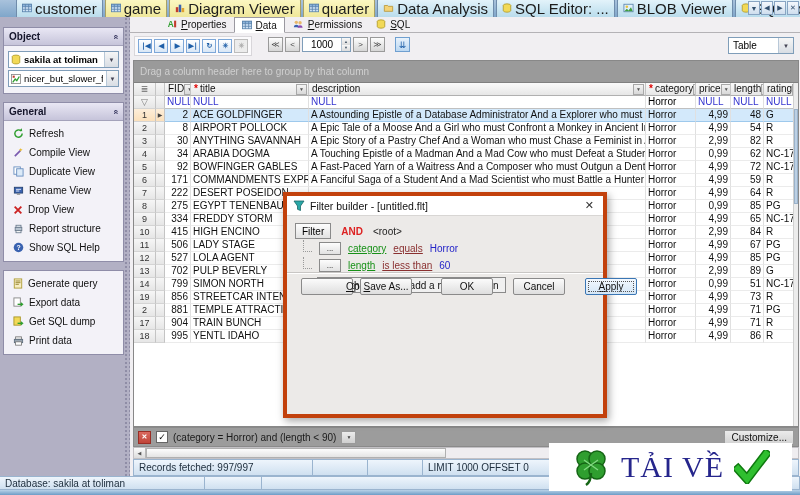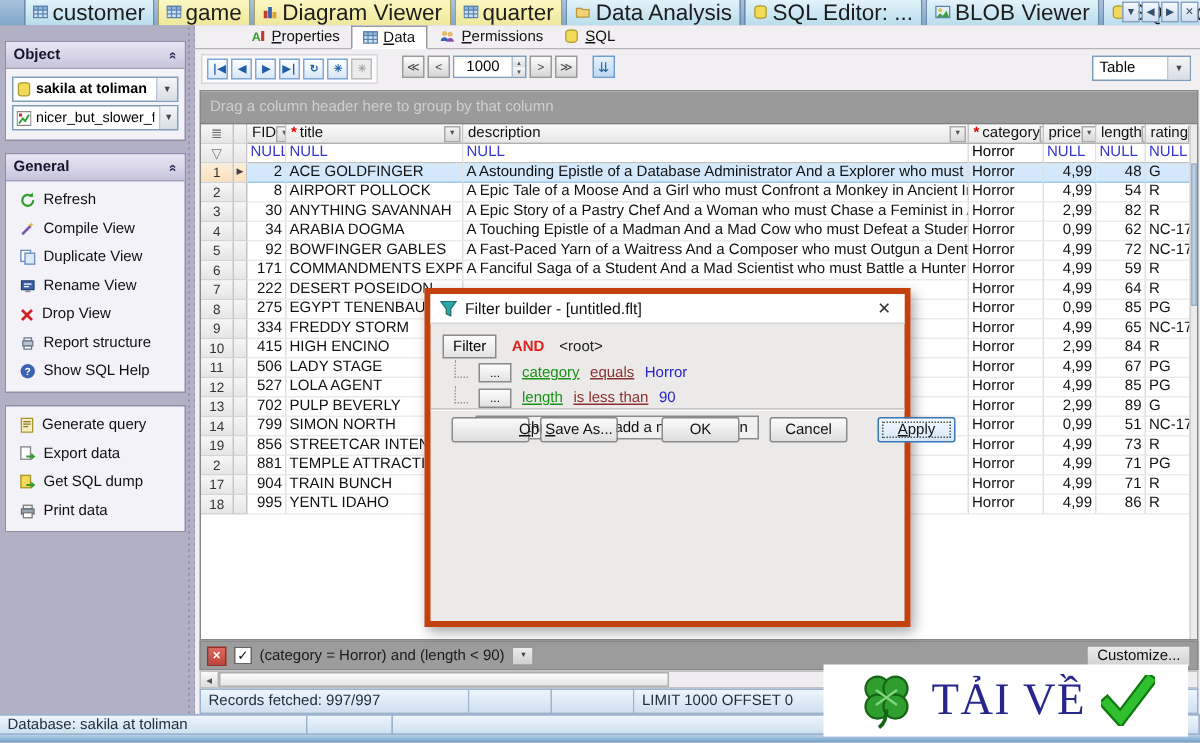--- a/index.html
+++ b/index.html
@@ -810,21 +810,21 @@
             <button class="dots">...</button>
             <span class="f-field">category</span>
             <span class="f-op">equals</span>
             <span class="f-val">Horror</span>
           </div>
           <div class="cond-row">
             <span class="elbow"></span>
             <button class="dots">...</button>
             <span class="f-field">length</span>
             <span class="f-op">is less than</span>
-            <span class="f-val">90</span>
+            <span class="f-val">60</span>
           </div>
         </div>
       <button id="dlg-add">press the button to add a new condition</button>
       <div id="dlg-footer">
         <button class="dbtn mnem" id="btn-open"><u>O</u>pen...</button>
         <button class="dbtn mnem" id="btn-saveas"><u>S</u>ave As...</button>
         <button class="dbtn" id="btn-ok">OK</button>
         <button class="dbtn" id="btn-cancel">Cancel</button>
         <button class="dbtn mnem" id="btn-apply"><u>A</u>pply</button>
       </div>

